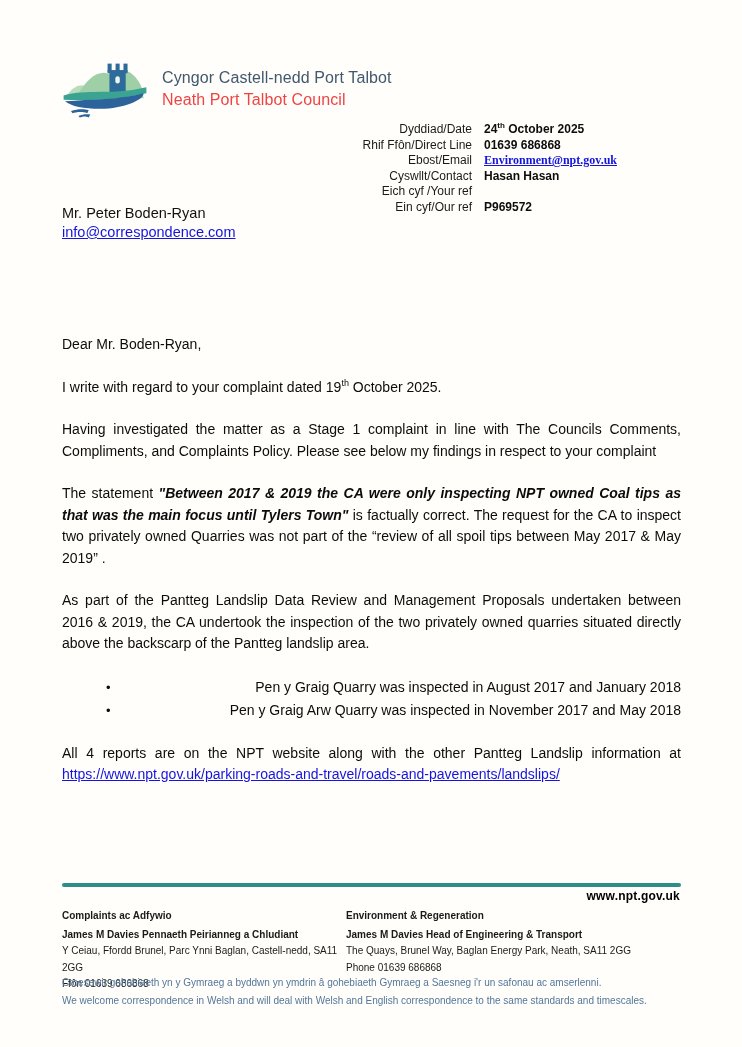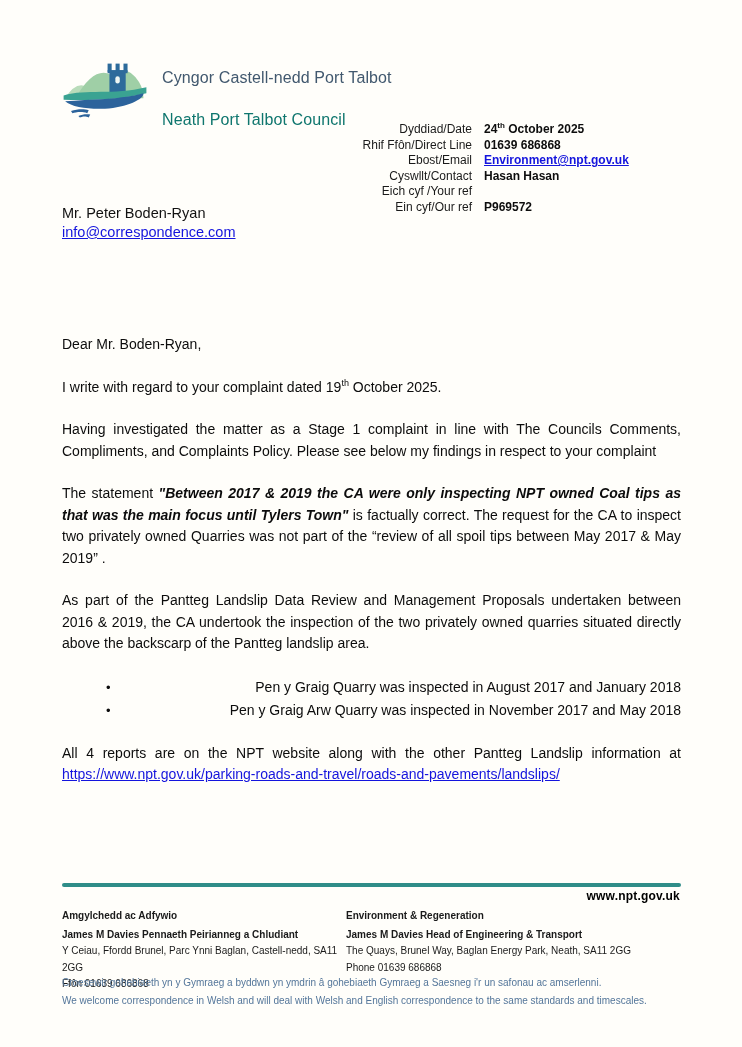--- a/index.html
+++ b/index.html
@@ -9,32 +9,32 @@
     font-family:"Liberation Sans", sans-serif;
     color:#111;
     position:relative;
     overflow:hidden;
   }
   
   .logo-row{position:absolute;top:54px;left:60px;display:flex;gap:12px;align-items:flex-start;}
   .logo-svg{width:90px;height:68px;display:block;}
   .logo-text{padding-top:13px;font-size:16px;line-height:22px;font-weight:500;letter-spacing:.1px;}
   .logo-cy{color:#41586e;}
-  .logo-en{color:#0f766e;margin-top:20px;}
+  .logo-en{color:#ef4444;}
   
   .meta{
     position:absolute;top:122px;right:62px;
     display:grid;grid-template-columns:auto 196px;column-gap:12px;
     font-size:12px;line-height:15.6px;
   }
   .meta .lbl{text-align:right;color:#1a1a1a;}
   .meta .val{font-weight:600;color:#0d0d0d;min-height:15.6px;}
   .meta sup{font-size:8px;vertical-align:super;line-height:0;}
   a.link{color:#1414dd;text-decoration:underline;cursor:pointer;}
-  .meta a.link{font-weight:700;}
+  .meta a.link{font-weight:700;font-family:Liberation Serif, serif;}
   
   .recipient{position:absolute;top:204px;left:62px;font-size:14.5px;line-height:19px;}
   
   .body{
     position:absolute;top:334px;left:62px;width:619px;
     font-size:14px;line-height:21.5px;text-align:justify;color:#0c0c0c;
   }
   .body p{margin:0 0 21px 0;}
   .body .salutation{text-align:left;}
   .quote-bi{font-weight:700;font-style:italic;}
@@ -123,21 +123,21 @@
 
   <p><span>All 4 reports are on the NPT website along with the other Pantteg Landslip information at </span><a class="link">https://www.npt.gov.uk/parking-roads-and-travel/roads-and-pavements/landslips/</a></p>
 </div>
 
 <div class="divider"></div>
 
 <div class="website">www.npt.gov.uk</div>
 
 <div class="footer-cols">
   <div>
-    <div class="dept">Amgylchedd ac Adfywio</div>
+    <div class="dept">Complaints ac Adfywio</div>
     <div class="head">James M Davies Pennaeth Peirianneg a Chludiant</div>
     <div>Y Ceiau, Ffordd Brunel, Parc Ynni Baglan, Castell-nedd, SA11 2GG</div>
     <div>Ffôn 01639 686868</div>
   </div>
   <div>
     <div class="dept">Environment &amp; Regeneration</div>
     <div class="head">James M Davies Head of Engineering &amp; Transport</div>
     <div>The Quays, Brunel Way, Baglan Energy Park, Neath, SA11 2GG</div>
     <div>Phone 01639 686868</div>
   </div>

